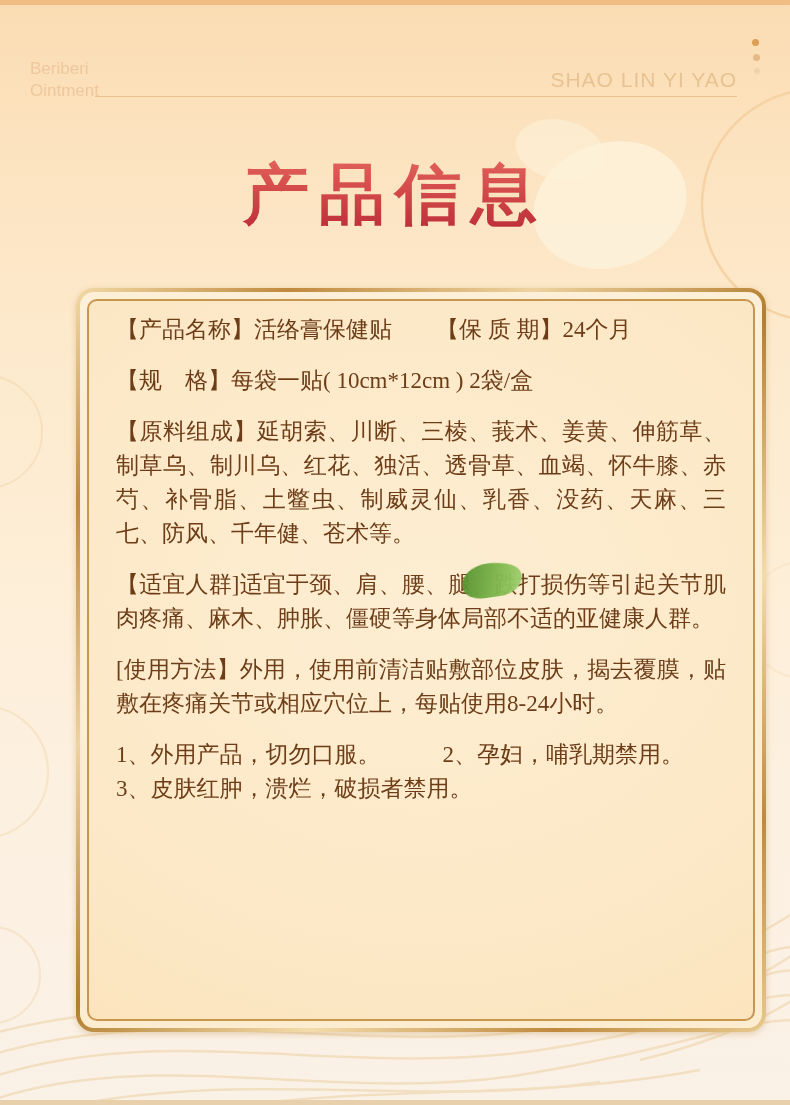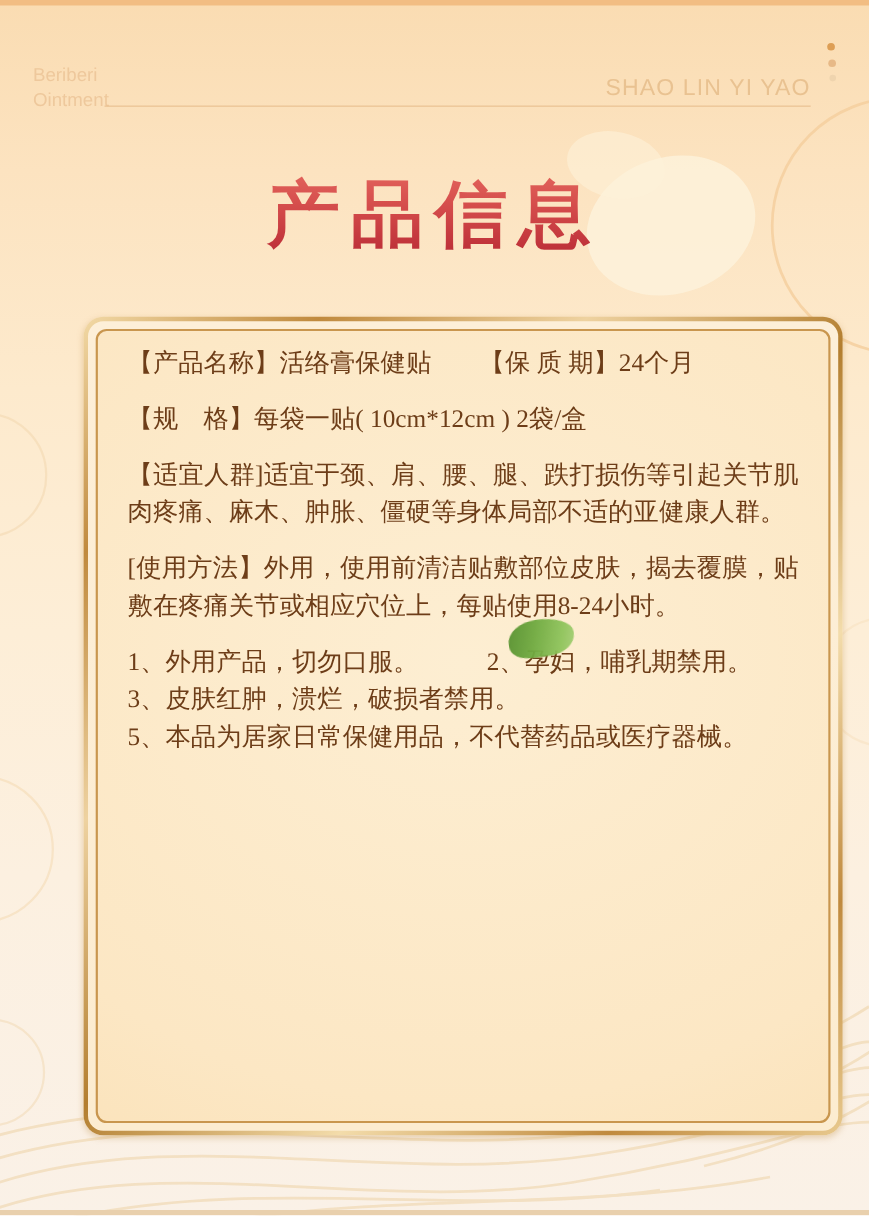--- a/index.html
+++ b/index.html
@@ -160,34 +160,36 @@
       <div class="inner">
 
         <p>
           <span>【产品名称】</span><span>活络膏保健贴</span><span class="gap-shelf">【保 质 期】</span><span>24个月</span>
         </p>
 
         <p>
           <span>【规　格】</span><span>每袋一贴( 10cm*12cm ) 2袋/盒</span>
         </p>
 
+        <p>
+          <span>【原料组成】</span><span>延胡索、川断、三棱、莪术、姜黄、伸筋草、制草乌、制川乌、红花、独活、透骨草、血竭、怀牛膝、赤芍、补骨脂、土鳖虫、制威灵仙、乳香、没药、天麻、三七、防风、千年健、苍术等。</span>
+        </p>
 
         <p>
           <span>【适宜人群]</span><span>适宜于颈、肩、腰、腿、跌打损伤等引起关节肌肉疼痛、麻木、肿胀、僵硬等身体局部不适的亚健康人群。</span>
         </p>
 
         <p>
           <span>[使用方法】</span><span>外用，使用前清洁贴敷部位皮肤，揭去覆膜，贴敷在疼痛关节或相应穴位上，每贴使用8-24小时。</span>
         </p>
 
         <p class="tight">
           <span>1、外用产品，切勿口服。</span><span class="gap-note">2、孕妇，哺乳期禁用。</span>
         </p>
         <p class="tight">3、皮肤红肿，溃烂，破损者禁用。</p>
-        <p>5、本品为居家日常保健用品，不代替药品或医疗器械。</p>
 
 
       </div>
     </div>
   </div>
 
   <div class="green-blob"></div>
 
   <div class="bottom-strip"></div>
 

